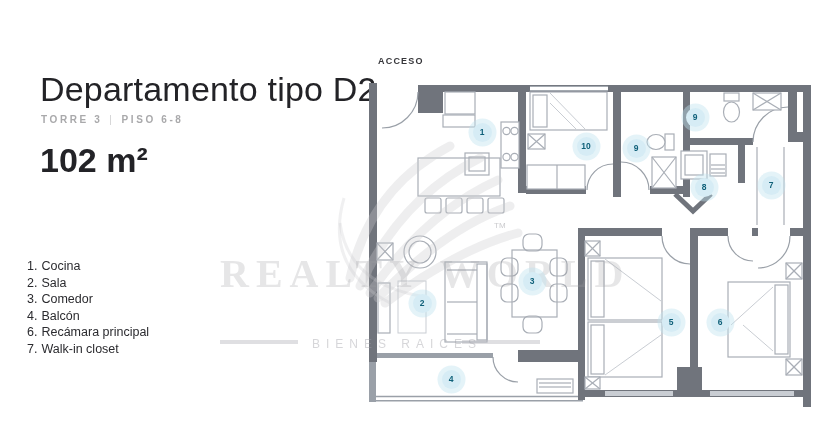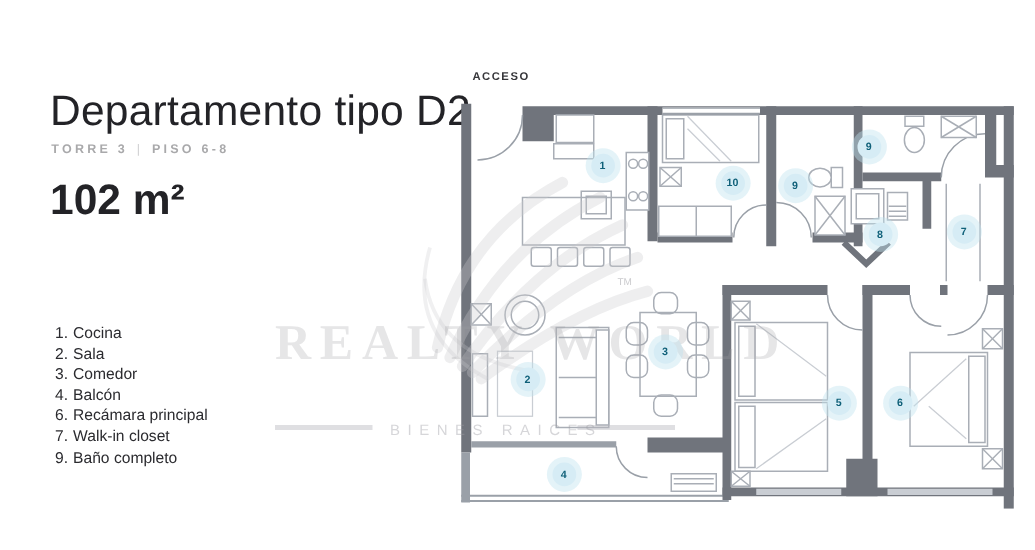--- a/index.html
+++ b/index.html
@@ -8,21 +8,21 @@
     --watermark:#c9c9cc;
   }
   *{margin:0;padding:0;box-sizing:border-box}
   html,body{width:828px;height:440px;overflow:hidden;background:#fff;
     font-family:"Liberation Sans",sans-serif;position:relative}
   .abs{position:absolute}
   .title{left:40px;top:70px;font-size:34px;font-weight:400;color:var(--text-dark);letter-spacing:.2px}
   .subtitle{left:41px;top:114px;font-size:10px;font-weight:700;letter-spacing:2.6px;color:var(--text-muted)}
   .subtitle .div{color:#cfcfd1;padding:0 7px;font-weight:400}
   .area{left:40px;top:141px;font-size:34px;font-weight:700;color:var(--text-dark)}
-  .legend{left:44px;top:258px}
+  .legend{left:27px;top:258px}
   .legend-row{font-size:12.5px;line-height:16.6px;color:#2b2b2f;font-weight:500;white-space:nowrap}
   .legend-row .num{margin-right:4px}
   .acceso{left:378px;top:56px;font-size:9px;font-weight:700;letter-spacing:1.2px;color:#36363a}
   .plan{left:365px;top:55px;width:460px;height:352px}
   .plan svg{position:absolute;left:0;top:0}
   
   .w{fill:var(--wall)} .wm{fill:var(--wall-med)}
   .f{fill:#fff;stroke:var(--furniture);stroke-width:1.2}
   .fn{fill:none;stroke:var(--furniture);stroke-width:1.2}
   .fl{fill:none;stroke:var(--furniture-light);stroke-width:1}
@@ -50,21 +50,20 @@
 </div>
 <div class="abs area">102 m²</div>
 
 <div class="abs legend">
   <div class="legend-row"><span class="num">1.</span><span>Cocina</span></div>
   <div class="legend-row"><span class="num">2.</span><span>Sala</span></div>
   <div class="legend-row"><span class="num">3.</span><span>Comedor</span></div>
   <div class="legend-row"><span class="num">4.</span><span>Balcón</span></div>
   <div class="legend-row"><span class="num">6.</span><span>Recámara principal</span></div>
   <div class="legend-row"><span class="num">7.</span><span>Walk-in closet</span></div>
-  <div class="legend-row"><span class="num">9.</span><span>Baño completo</span></div>
 </div>
 
 <div class="abs acceso">ACCESO</div>
 
 <div class="abs plan">
   <svg width="460" height="352" viewBox="0 0 460 352">
 
     <rect class="w" x="53" y="30" width="393" height="7"></rect>
     <rect class="w" x="4" y="28" width="8" height="279"></rect>
     <rect class="w" x="438" y="30" width="8" height="322"></rect>

